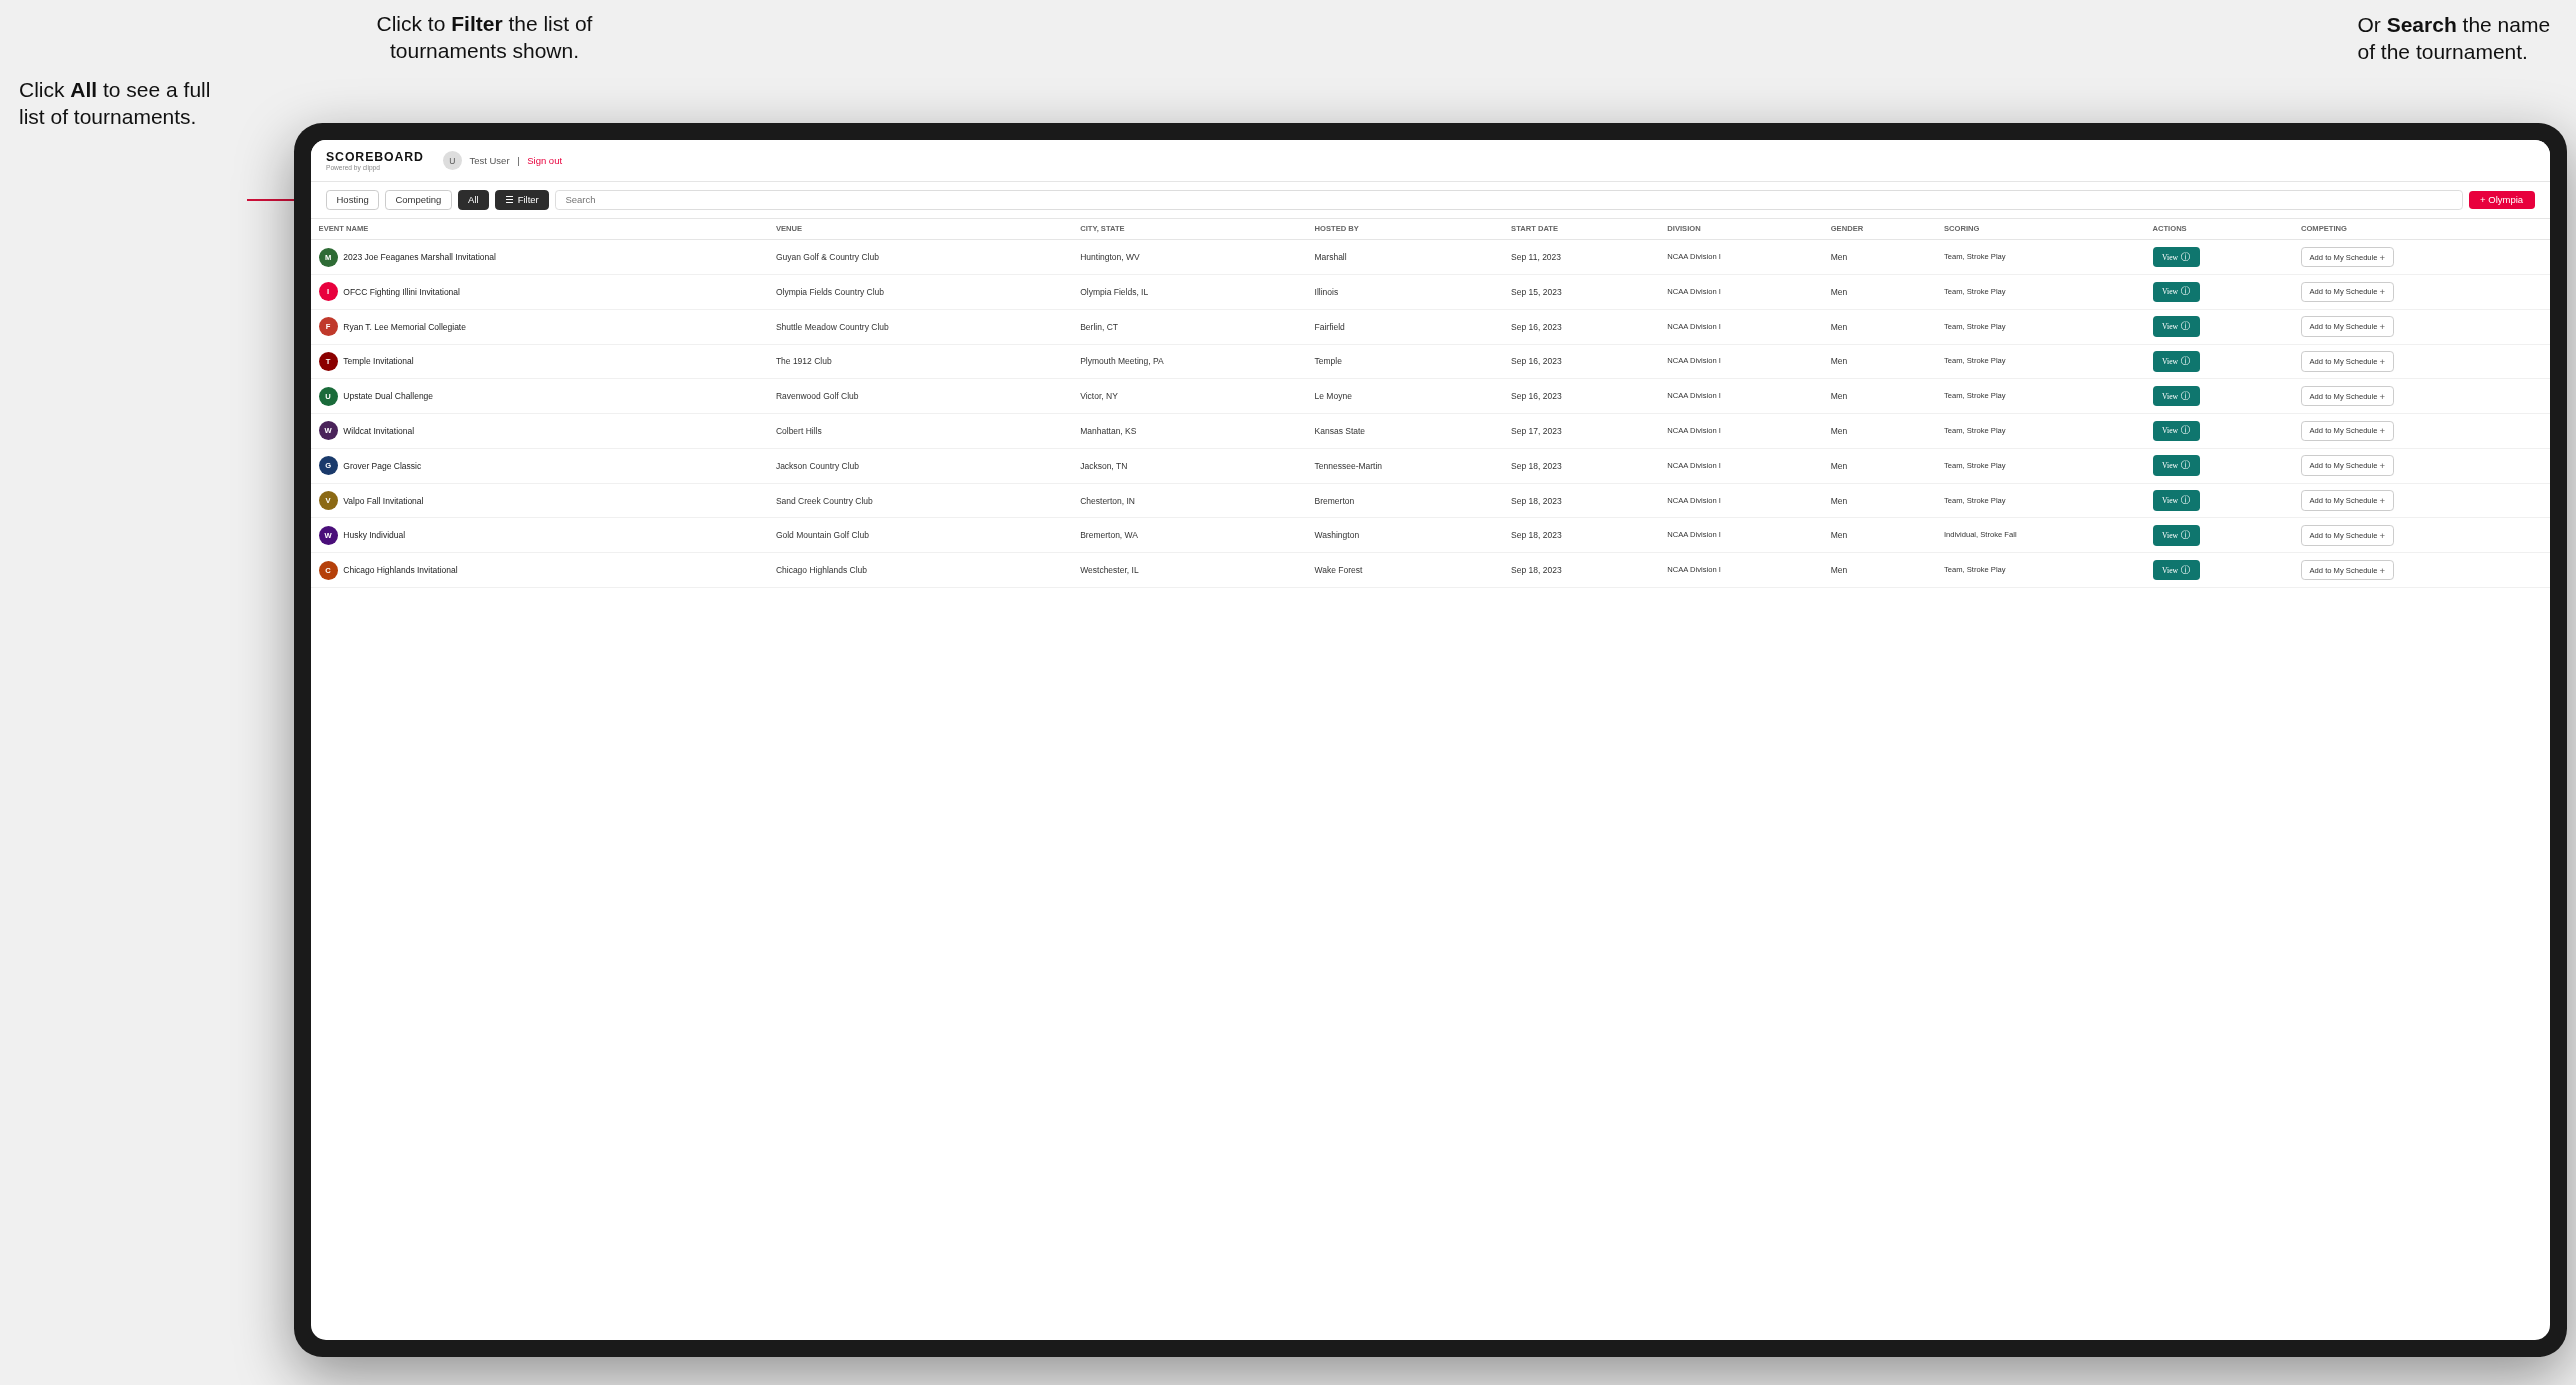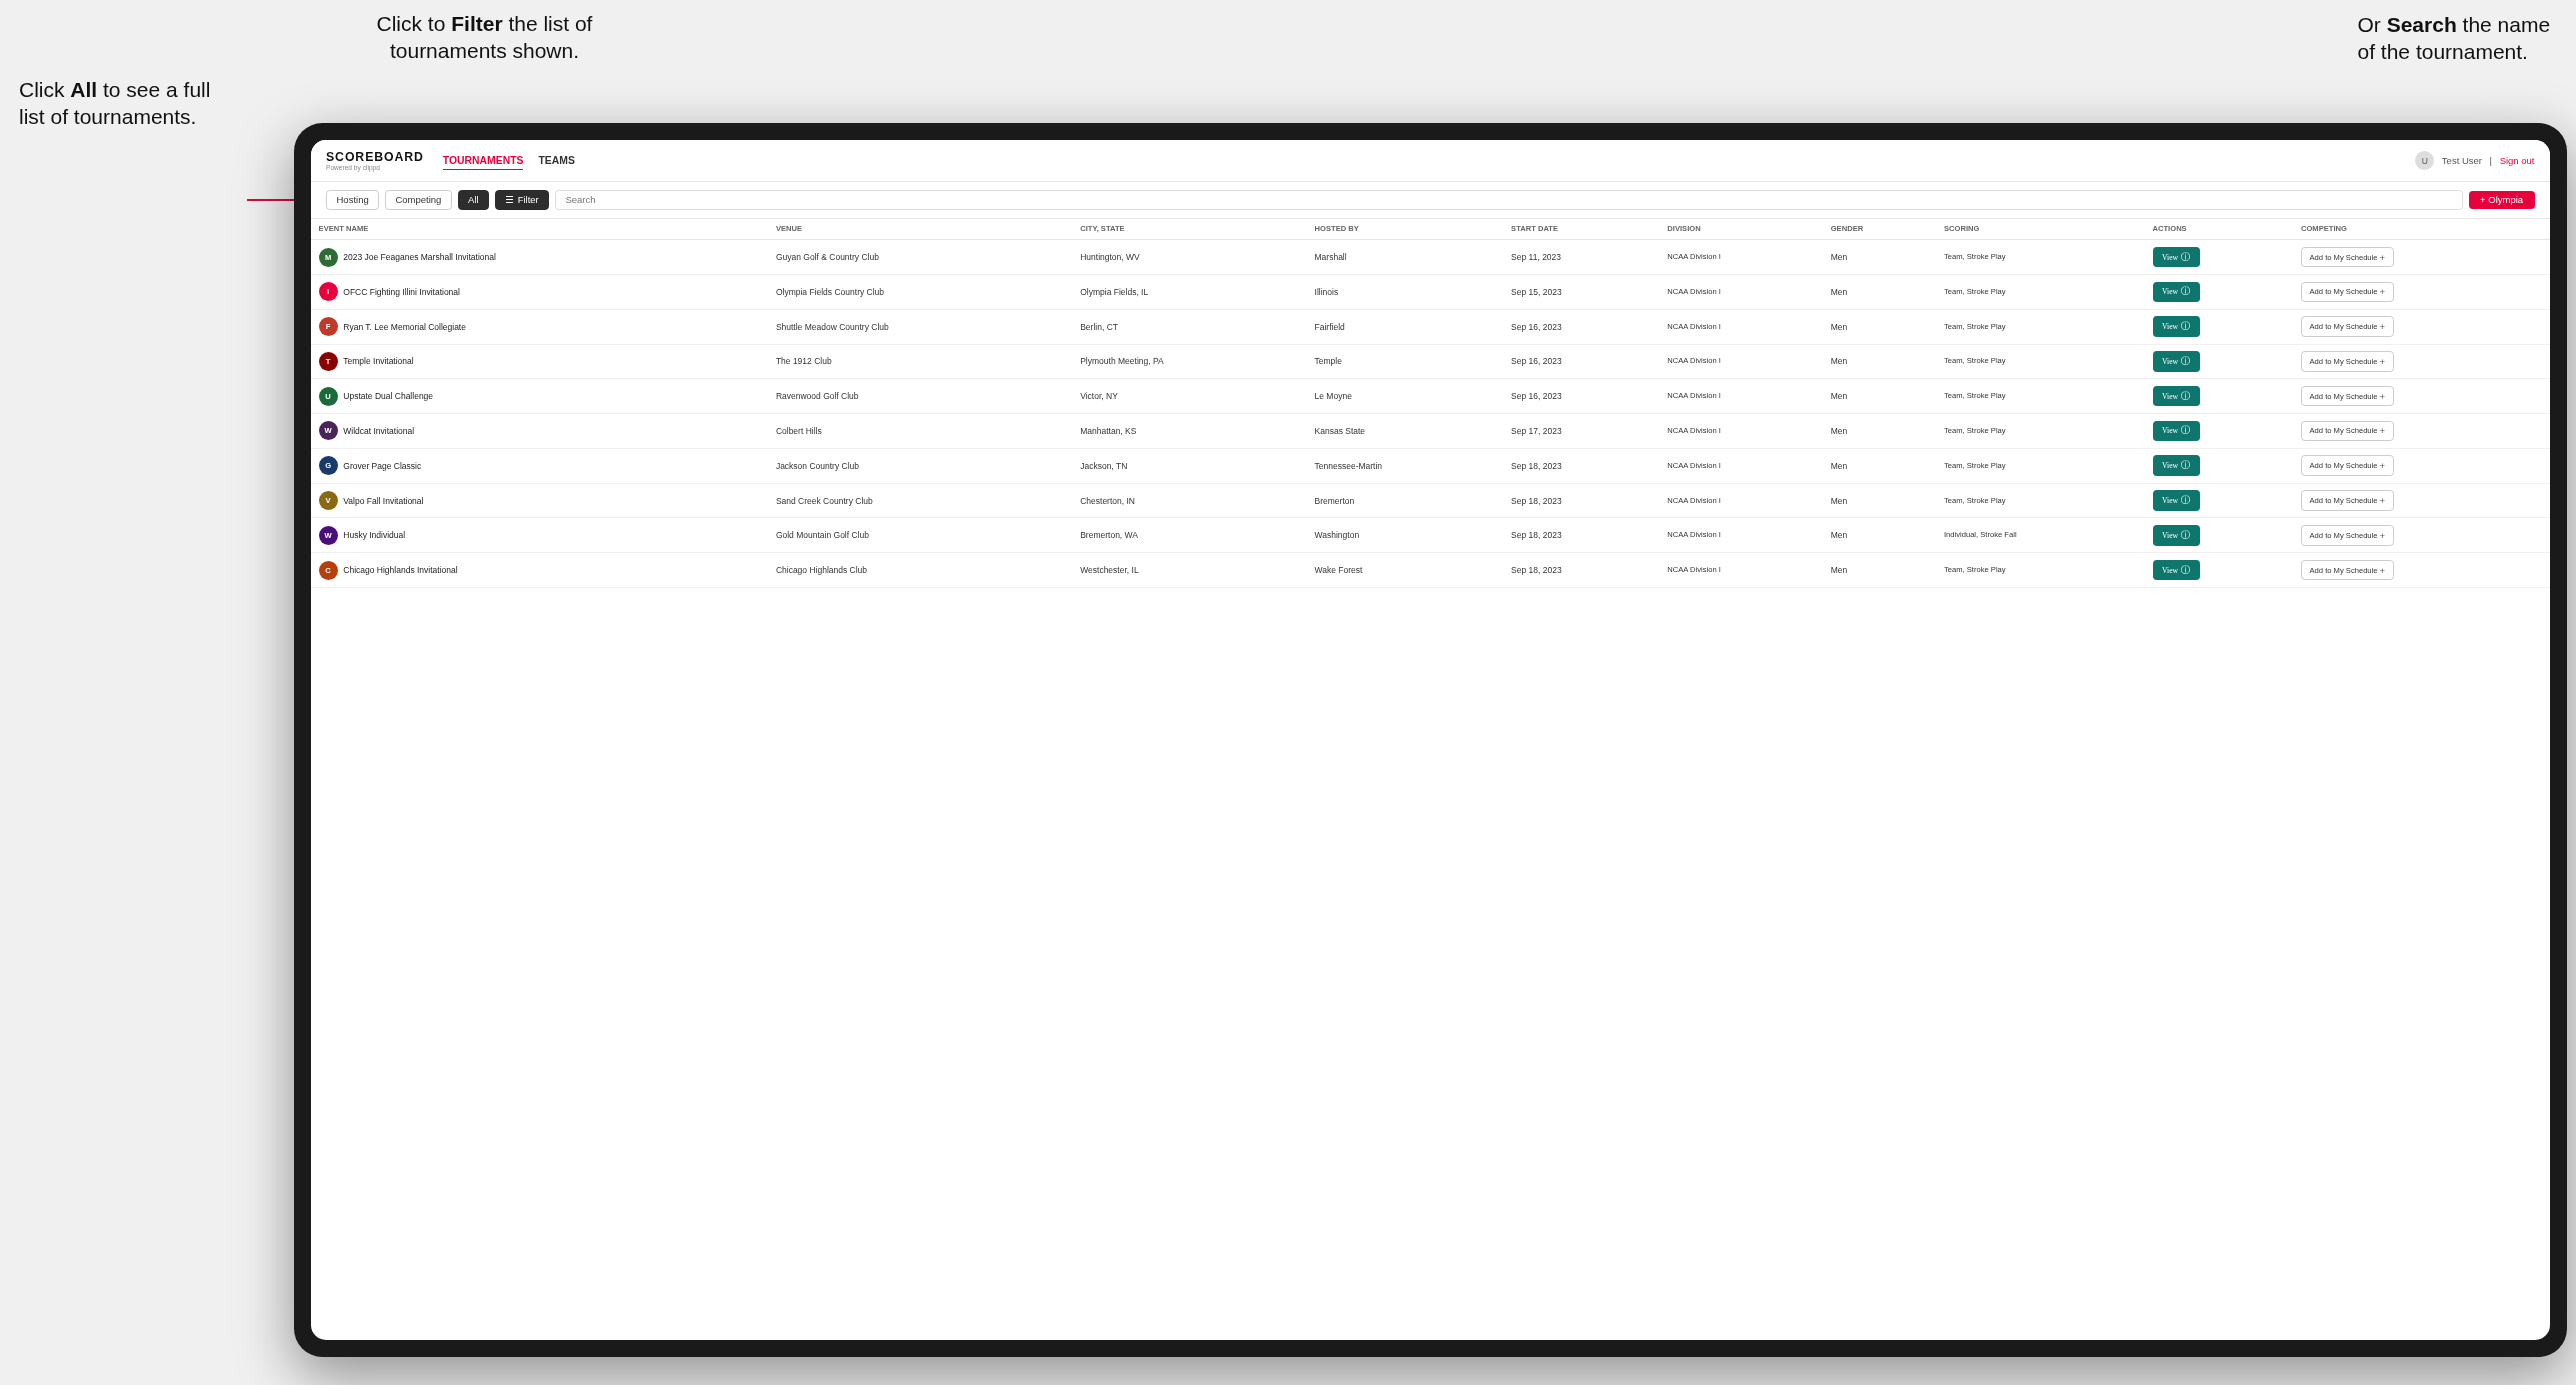--- a/index.html
+++ b/index.html
@@ -351,24 +351,20 @@
 
 <div class="arrow-search"></div>
 
 <div class="tablet-frame">
   <div class="tablet-screen">
 
     <div class="navbar">
       <div class="logo-area">
         <span class="logo-text">SCOREBOARD</span>
         <span class="logo-sub">Powered by clippd</span>
-      </div>
-      <div class="nav-links">
-        <span class="nav-link active">TOURNAMENTS</span>
-        <span class="nav-link">TEAMS</span>
       </div>
       <div class="nav-right">
         <div class="user-avatar">U</div>
         <span>Test User</span>
         <span>|</span>
         <span style="cursor:pointer; color:#e8003d;">Sign out</span>
       </div>
     </div>
 
     <div class="filters-row">

